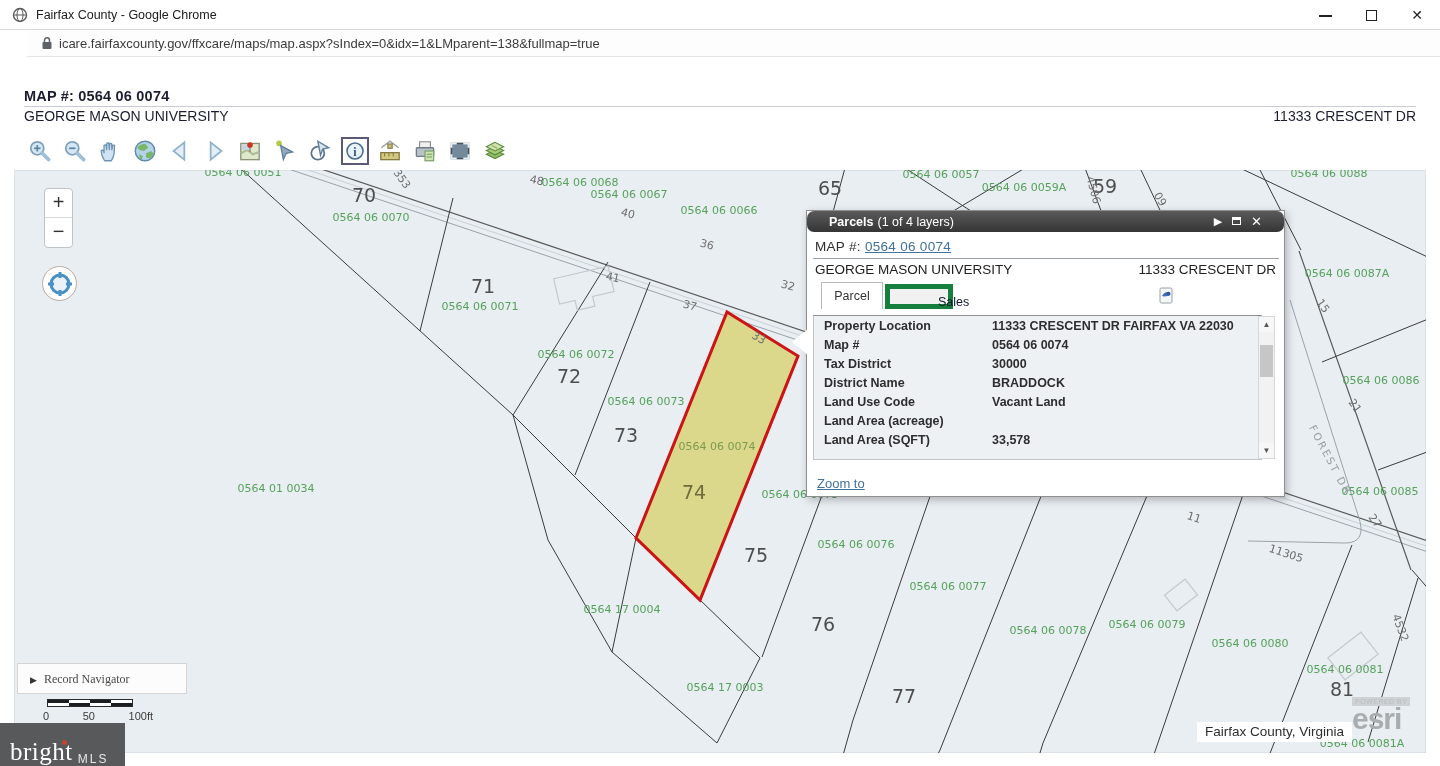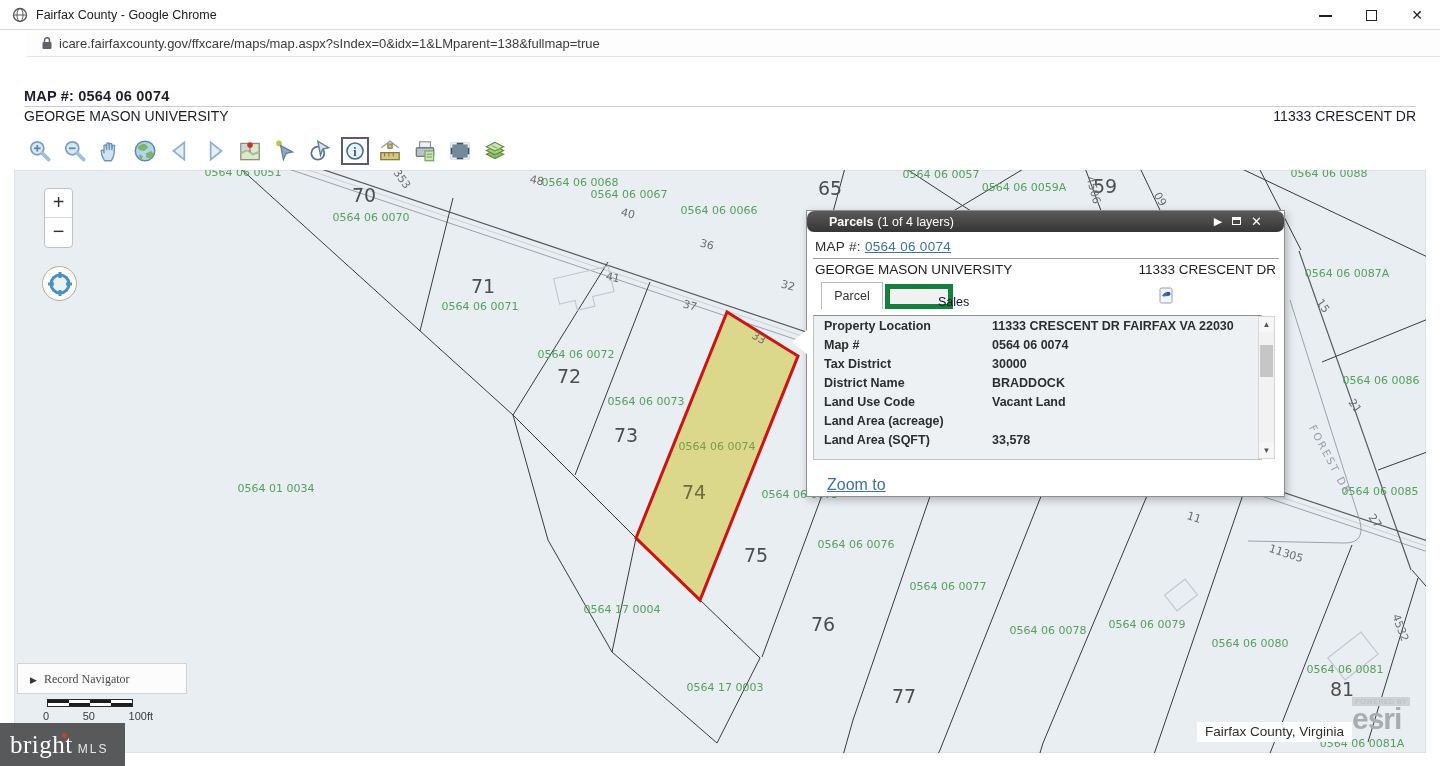--- a/index.html
+++ b/index.html
@@ -43,21 +43,21 @@
   #recnav .tri { display:inline-block; margin-right:7px; font-size:9px; color:#333; }
   
   #scalebar { position:absolute; left:47px; top:699px; z-index:5; }
   #sb-bar { width:86px; height:8px; border:1px solid #2a2a2a; display:flex; background:#fff; }
   #sb-bar .seg { flex:1; position:relative; }
   #sb-bar .seg.dark-top::before, #sb-bar .seg.dark-bot::after { content:""; position:absolute; left:0; width:100%; height:50%; background:#1d1d1d; }
   #sb-bar .seg.dark-top::before { top:0; } #sb-bar .seg.dark-bot::after { bottom:0; }
   #sb-labels { display:flex; justify-content:space-between; width:110px; margin-left:-4px; font-size:11px; color:#3a3a3a; margin-top:3px; }
   
   #brightmls { position:absolute; left:0px; top:723px; width:125px; height:43px; background:#58595b; z-index:6;
-    color:#fff; display:flex; align-items:center; padding-left:10px; }
+    color:#fff; display:flex; align-items:flex-end; padding-left:10px; }
   #brightmls .bright { font-family:"Liberation Serif", serif; font-size:25px; letter-spacing:.5px; position:relative; }
   #brightmls .bright .dot { position:absolute; right:6px; top:2px; width:5px; height:5px; background:#c4452c; border-radius:50%; }
   #brightmls .mls { font-size:12px; letter-spacing:2px; color:#e8e8e8; margin-left:5px; margin-top:8px; }
   
   #attrib { position:absolute; left:1197px; top:722px; background:#fff; padding:2px 8px 3px 8px;
     font-size:13.5px; color:#2e2e2e; z-index:5; }
   #esri { position:absolute; left:1352px; top:697px; z-index:5; text-align:left; }
   #esri .pow { font-size:7px; color:#b9bcbe; background:#cfd2d4; padding:1px 3px; letter-spacing:.5px; }
   #esri .brand { font-size:30px; font-weight:bold; color:#a9adb0; line-height:26px; letter-spacing:-1px; }
   
@@ -82,21 +82,21 @@
   #pp-export { position:absolute; left:352px; top:76px; cursor:pointer; }
   #pp-content { position:absolute; left:6px; top:104px; width:449px; height:145px; background:#eef1f4;
     border:1px solid #c3c3c3; border-top:1px solid #8f8f8f; overflow:hidden;font-weight:bold; }
   .pp-row { display:flex; padding:2.5px 0 2.5px 10px; font-size:12.5px; color:#2e2e2e; }
   .pp-row .lab { width:168px; }
   .pp-row .val { flex:1; }
   #pp-scroll { position:absolute; right:9px; top:105px; width:17px; height:143px; background:#f2f2f2; border:1px solid #d7d7d7; }
   .sc-arrow { position:absolute; left:0; width:15px; height:15px; font-size:8px; color:#555; text-align:center; line-height:15px; background:#f7f7f7; cursor:pointer; }
   #sc-up { top:0; } #sc-down { bottom:0; }
   #sc-thumb { position:absolute; left:1px; top:28px; width:13px; height:32px; background:#c6c6c6; cursor:grab; }
-  #pp-zoomto { position:absolute; left:20px; top:265px; font-size:16px; color:#41719c; text-decoration:underline; cursor:pointer; }
+  #pp-zoomto { position:absolute; left:10px; top:265px; font-size:13px; color:#41719c; text-decoration:underline; cursor:pointer; }
 </style>
 </head>
 <body>
 
 <div id="titlebar">
   <span id="title-icon">
     <svg width="16" height="16" viewBox="0 0 16 16">
         <circle cx="8" cy="8" r="6.5" fill="none" stroke="#5a5a5a" stroke-width="1.4"></circle>
         <ellipse cx="8" cy="8" rx="3" ry="6.5" fill="none" stroke="#5a5a5a" stroke-width="1"></ellipse>
         <line x1="1.5" y1="8" x2="14.5" y2="8" stroke="#5a5a5a" stroke-width="1"></line>

